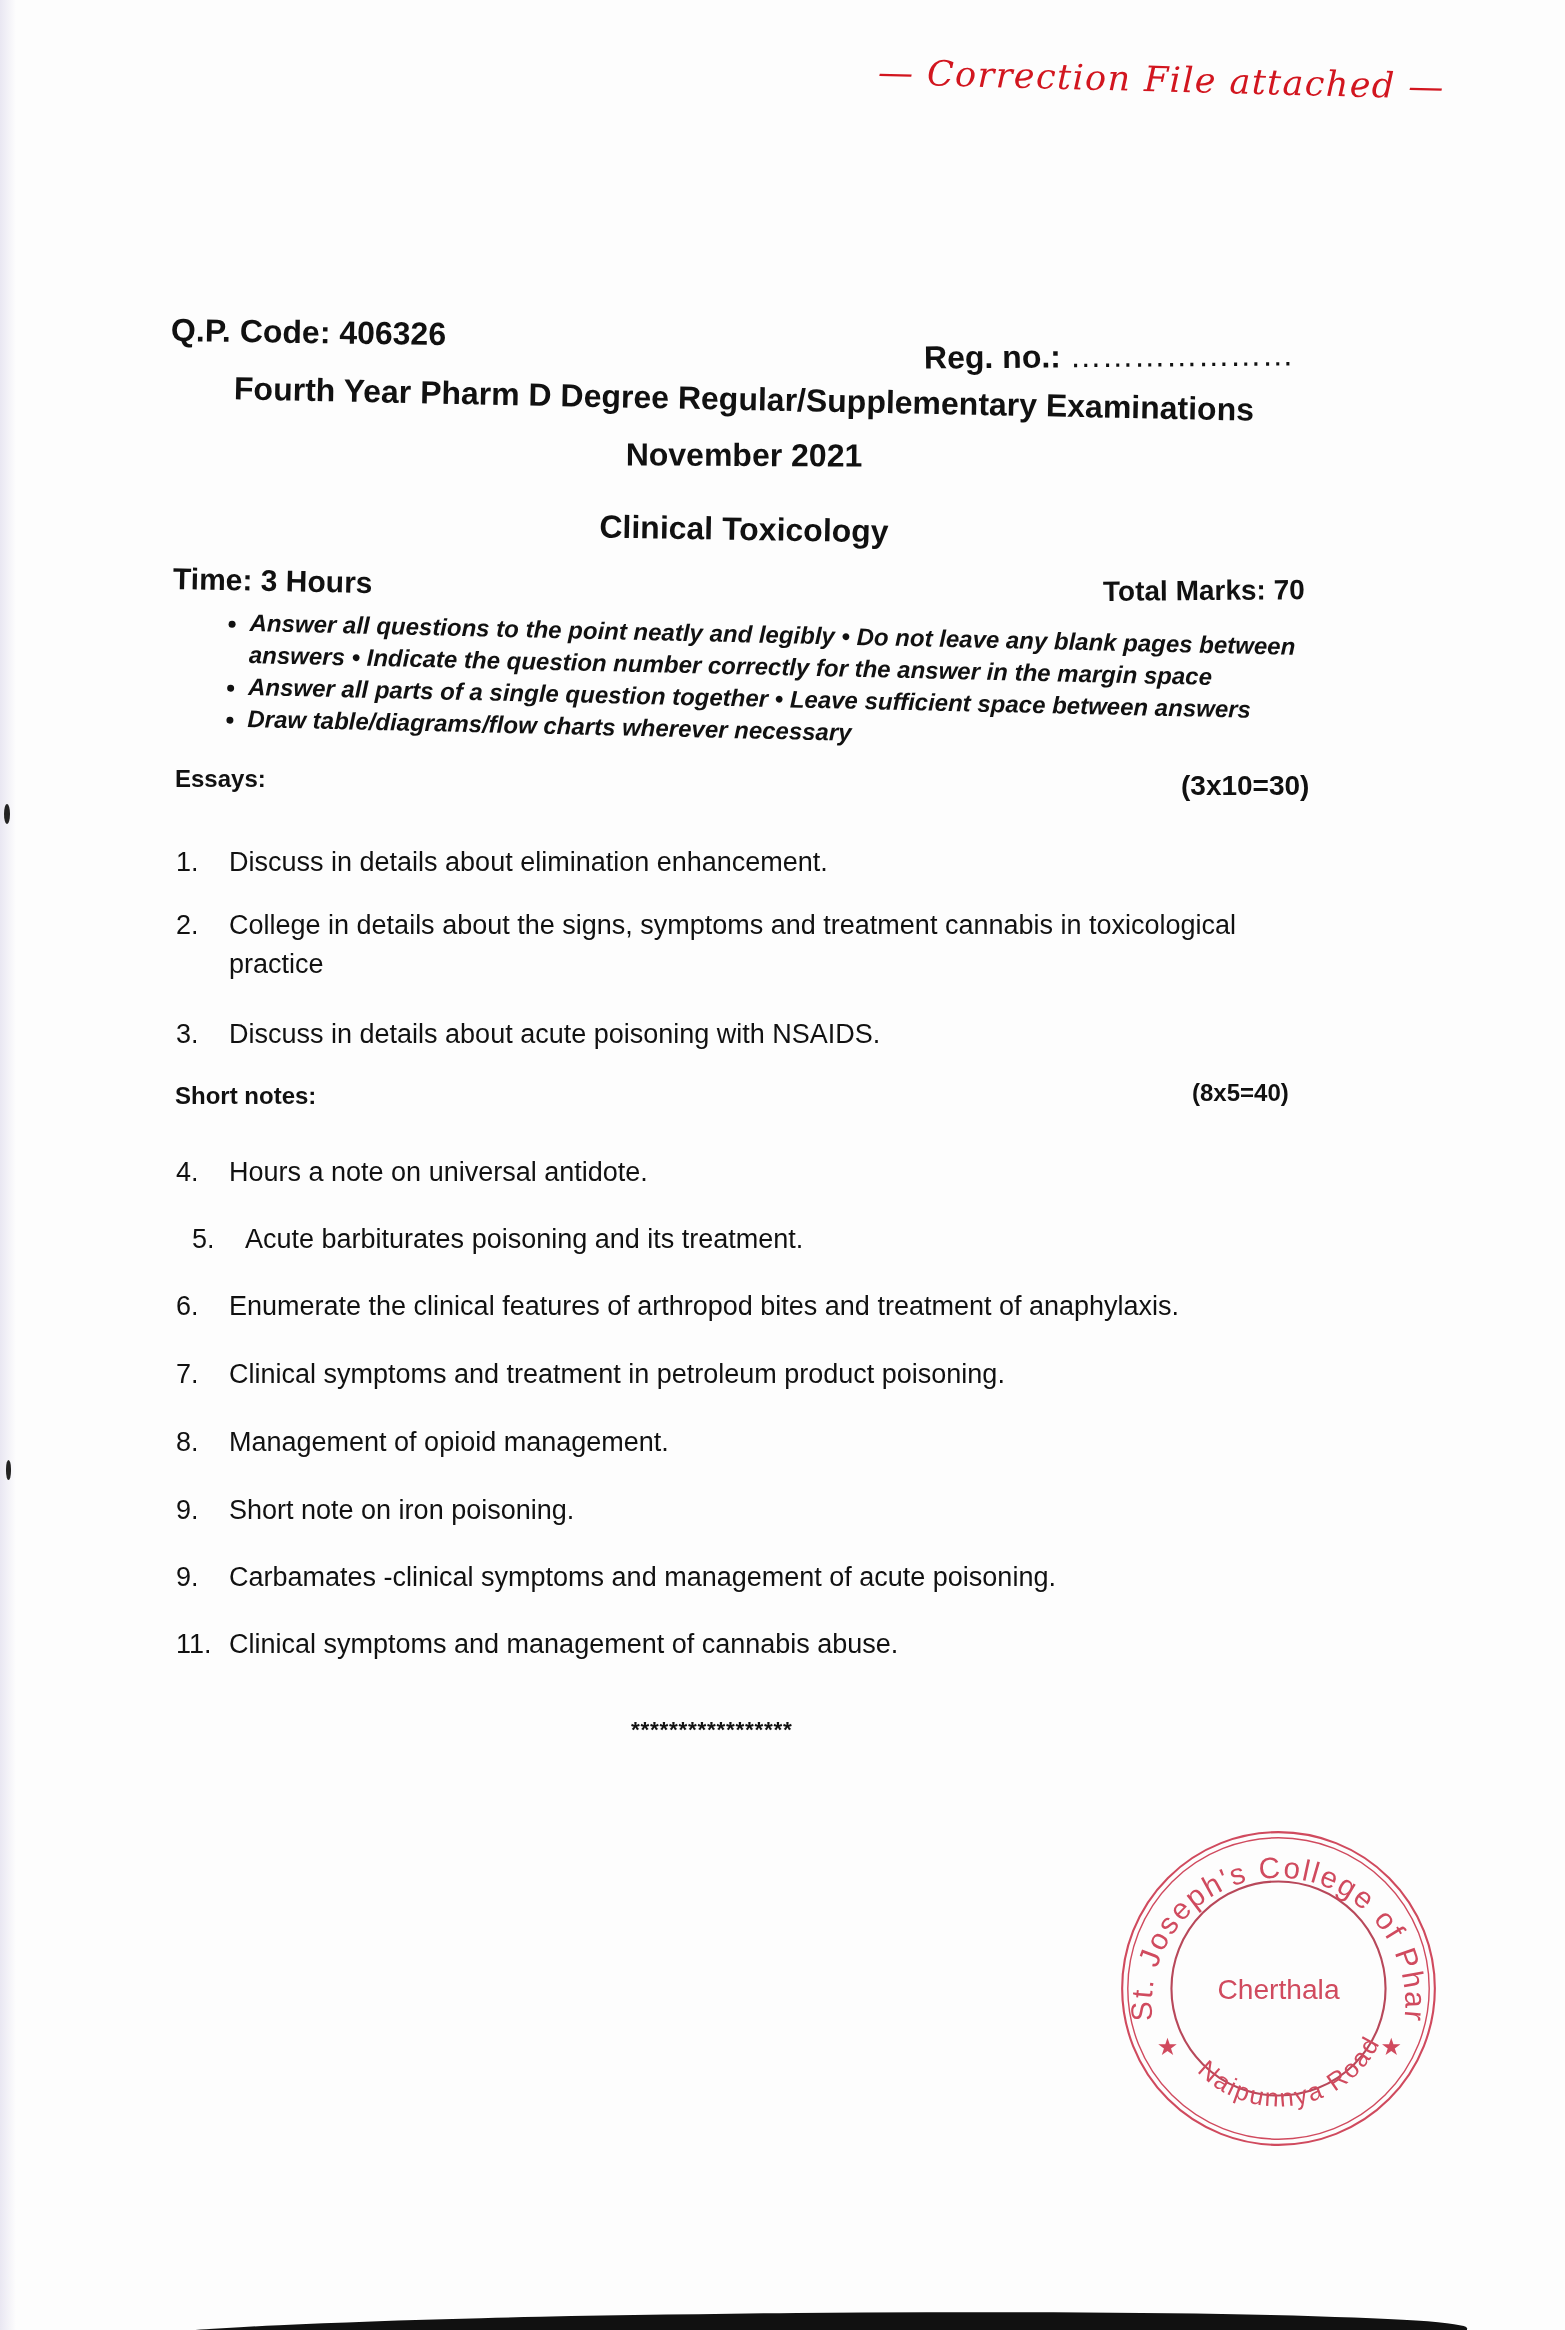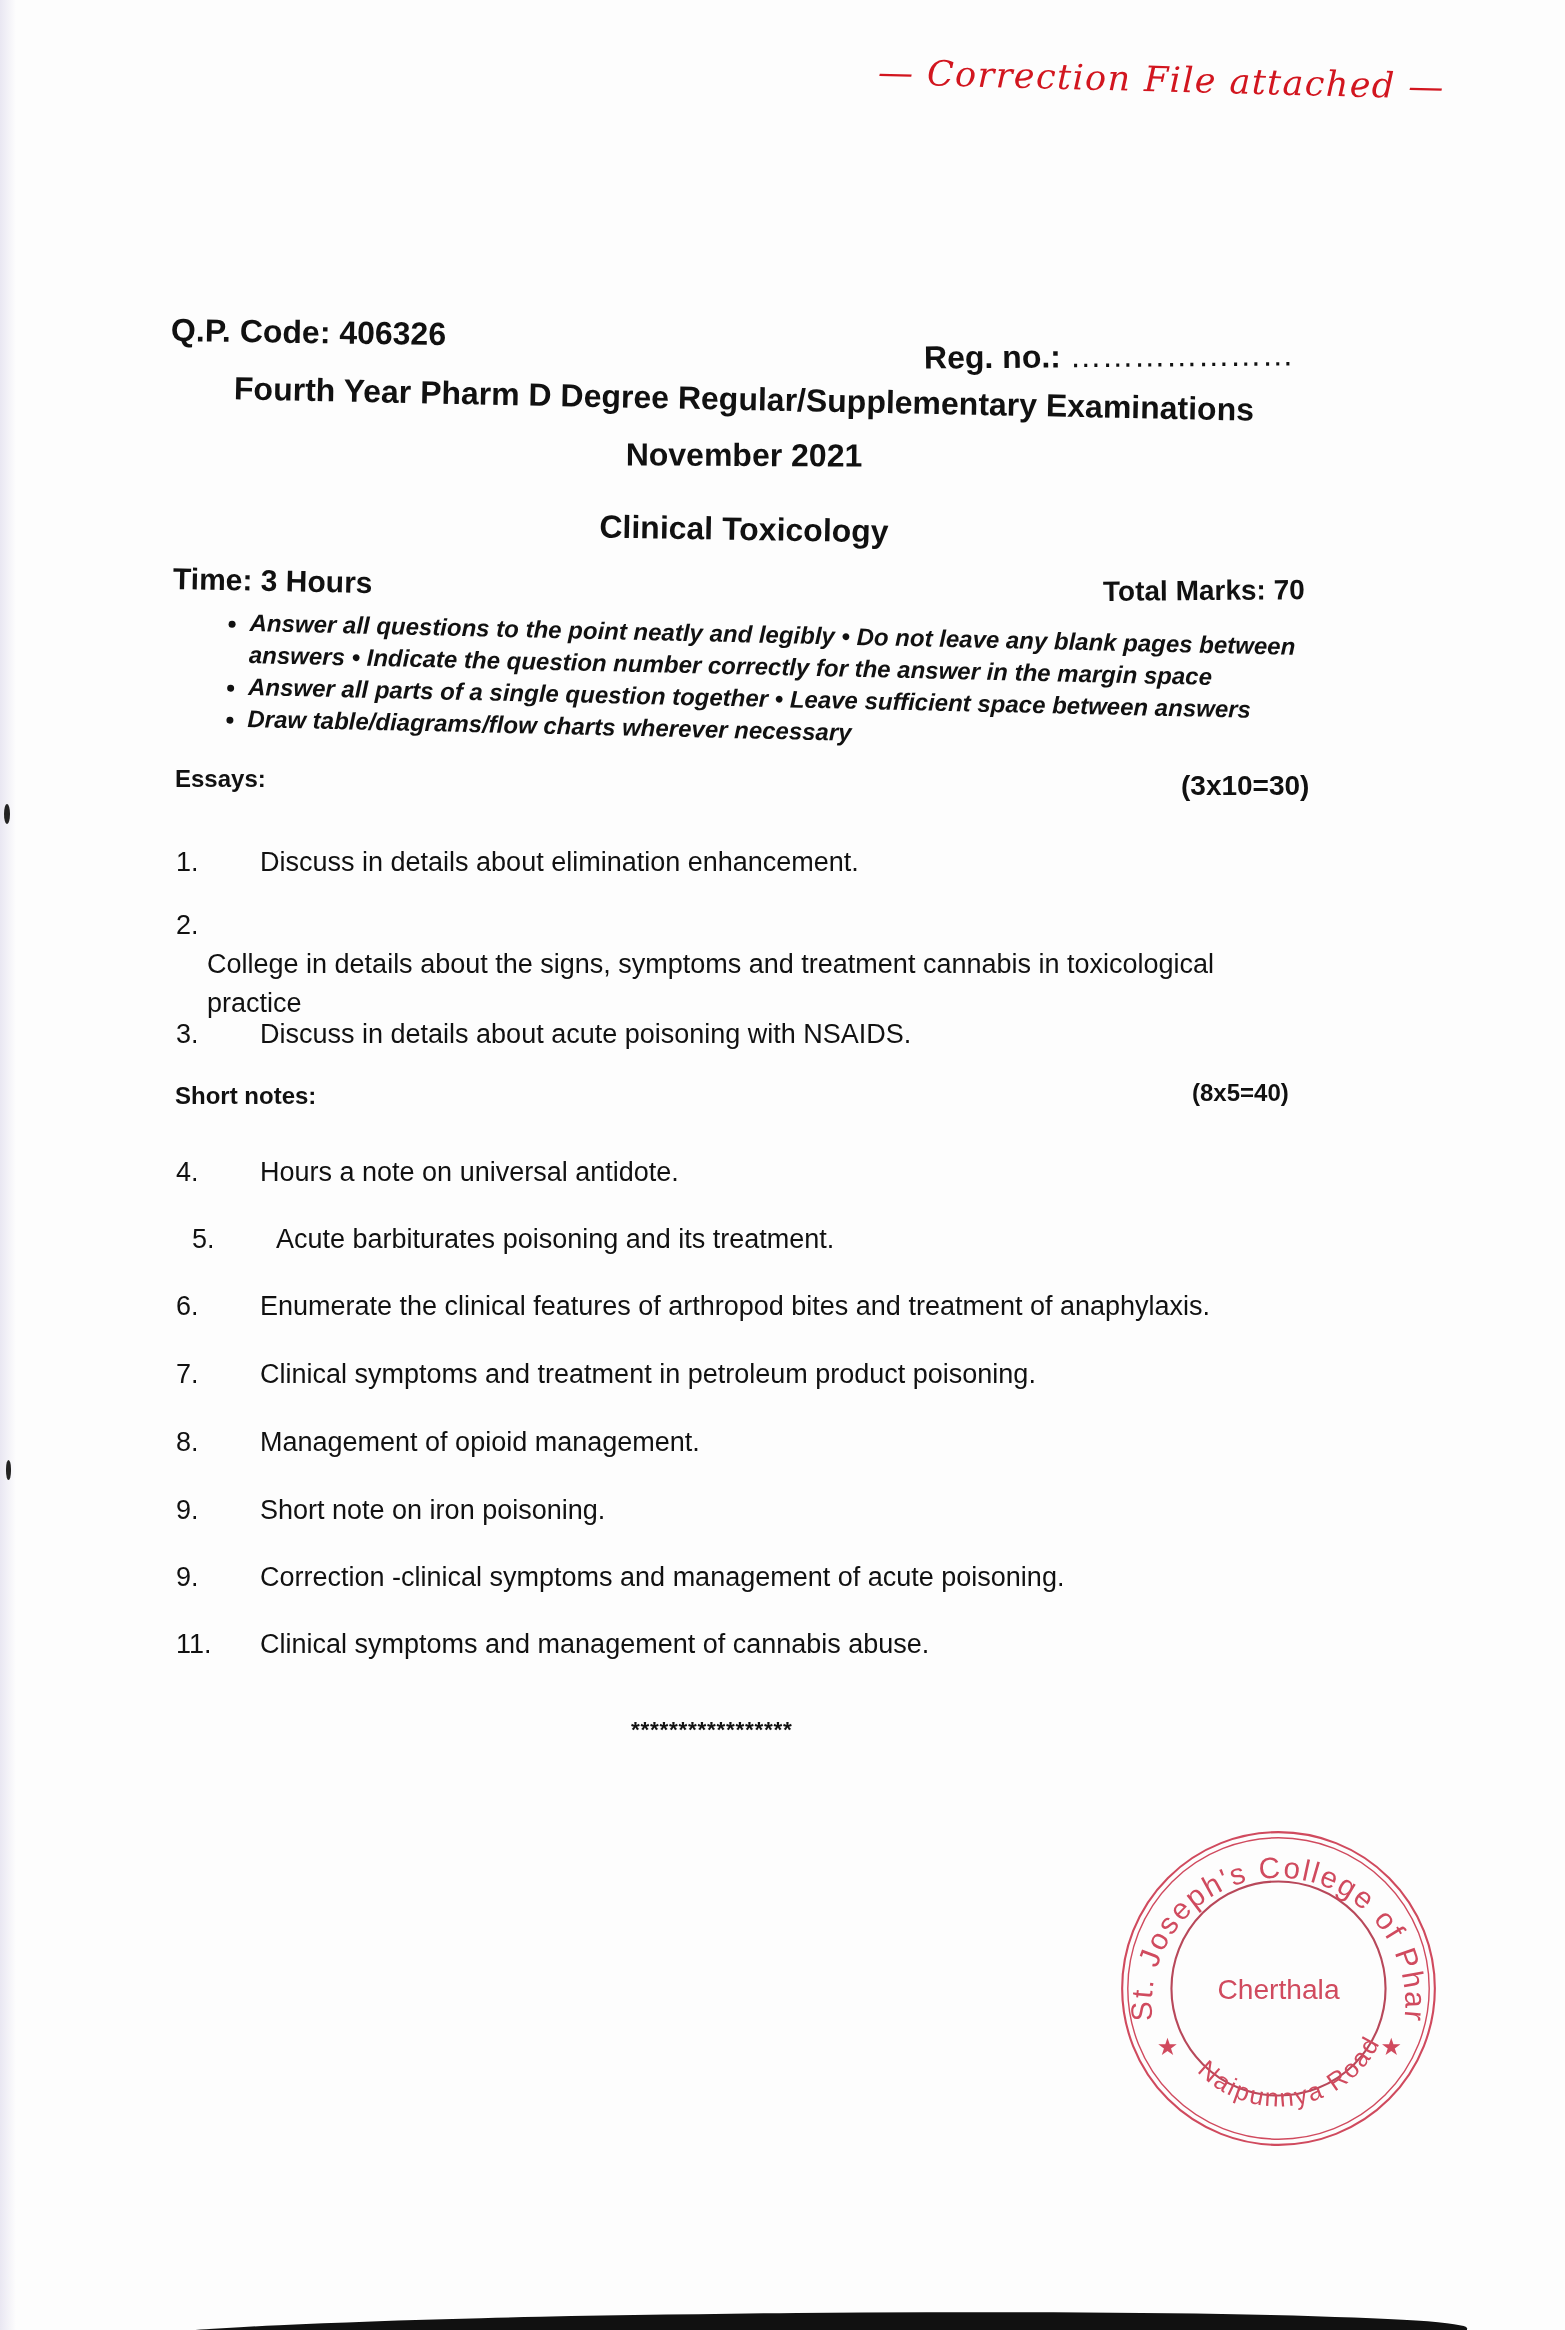--- a/index.html
+++ b/index.html
@@ -27,21 +27,21 @@
   .instructions { left: 201px; top: 606px; width: 1128px; font-size: 24px; font-style: italic; font-weight: bold; line-height: 32px; transform: rotate(1.3deg); transform-origin: left top; }
   .instructions ul { margin: 0; padding: 0 0 0 49px; }
   .instructions li { margin: 0; }
   .section-head { font-size: 24px; font-weight: bold; }
   .essays-head { left: 175px; top: 765px; }
   .essays-marks { left: 1181px; top: 770px; font-size: 28px; font-weight: bold; }
   .short-head { left: 175px; top: 1082px; }
   .short-marks { left: 1192px; top: 1079px; font-size: 24px; font-weight: bold; }
   .q { font-size: 27px; line-height: 38px; width: 1163px; }
   .q .num { display: inline-block; width: 53px; }
-  .q .text { display: inline; margin-left: 31px; }
+  .q .text { display: inline; }
   .q.wrap .text { display: inline-block; width: 1100px; vertical-align: top; }
   .stars { left: 631px; top: 1717px; font-size: 22.6px; font-weight: bold; letter-spacing: 0.7px; }
   .stamp {
     left: 1113px; top: 1823px; width: 331px; height: 331px;
   }
   .binder {
     left: 127px; top: 2313px; width: 1340px; height: 42px; border-radius: 50% 50% 0 0;
     background: #111; transform: rotate(-0.5deg);
   }
   .left-edge { left: 0; top: 0; width: 15.5px; height: 2330px; background: linear-gradient(90deg, #e9e7f2, #fdfdfd); }
@@ -108,21 +108,21 @@
 <div class="abs q" style="left:176px;top:1355px;">
   <span class="num">7.</span><span class="text">Clinical symptoms and treatment in petroleum product poisoning.</span>
 </div>
 <div class="abs q" style="left:176px;top:1423px;">
   <span class="num">8.</span><span class="text">Management of opioid management.</span>
 </div>
 <div class="abs q" style="left:176px;top:1491px;">
   <span class="num">9.</span><span class="text">Short note on iron poisoning.</span>
 </div>
 <div class="abs q" style="left:176px;top:1558px;">
-  <span class="num">9.</span><span class="text">Correction -clinical symptoms and management of acute poisoning.</span>
+  <span class="num">9.</span><span class="text">Carbamates -clinical symptoms and management of acute poisoning.</span>
 </div>
 <div class="abs q" style="left:176px;top:1625px;">
   <span class="num">11.</span><span class="text">Clinical symptoms and management of cannabis abuse.</span>
 </div>
 
 <div class="abs stars">*****************</div>
 
 <div class="abs stamp">
   <svg width="331" height="331" viewBox="0 0 470 470">
     <defs>

